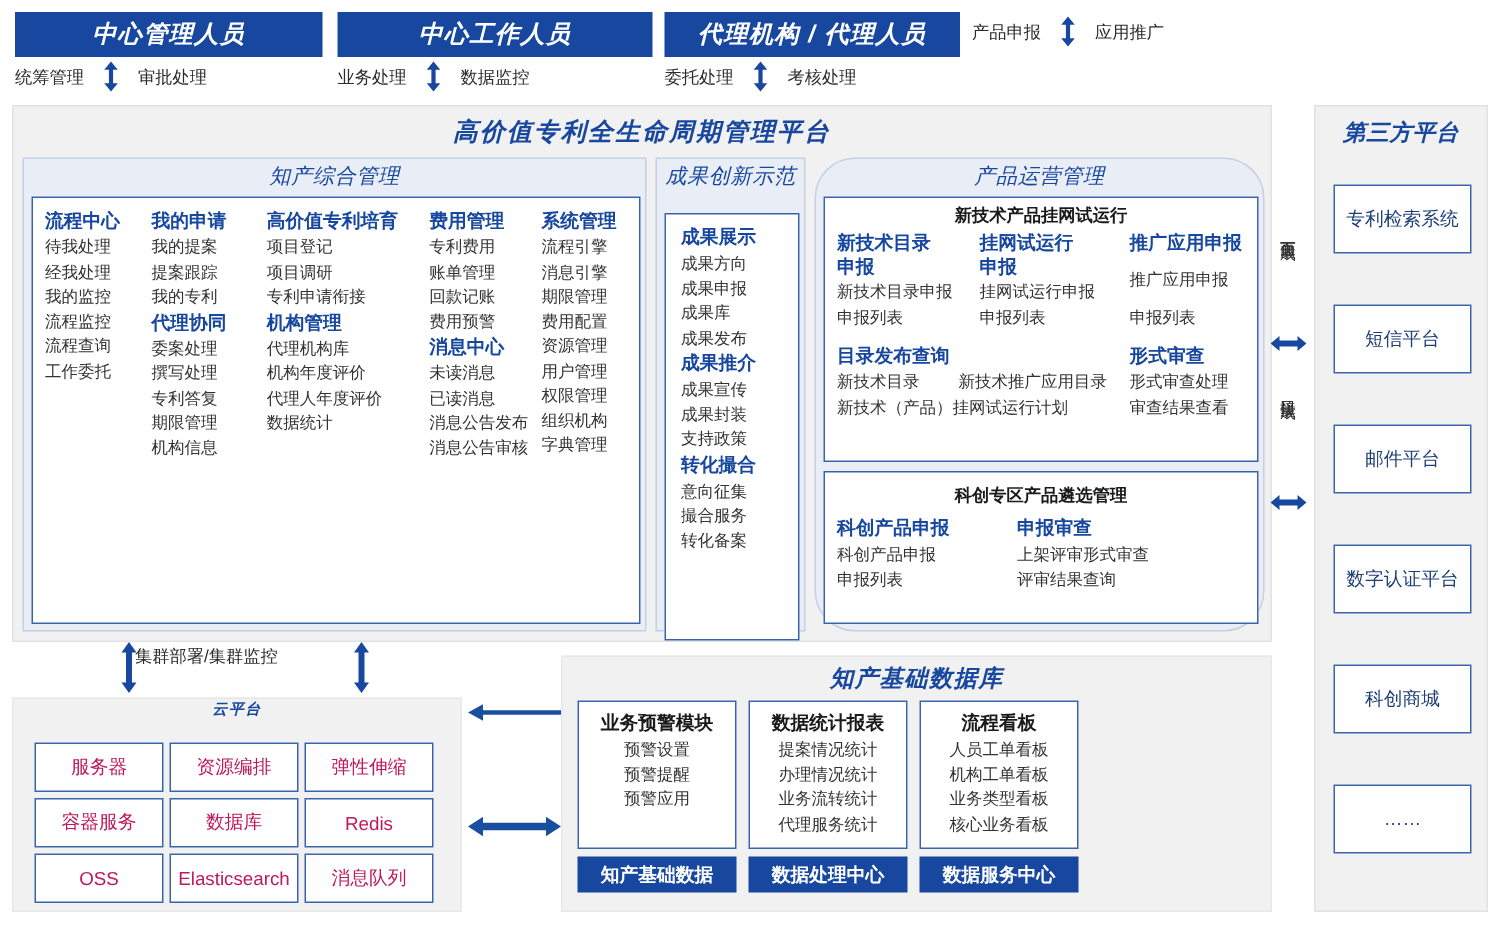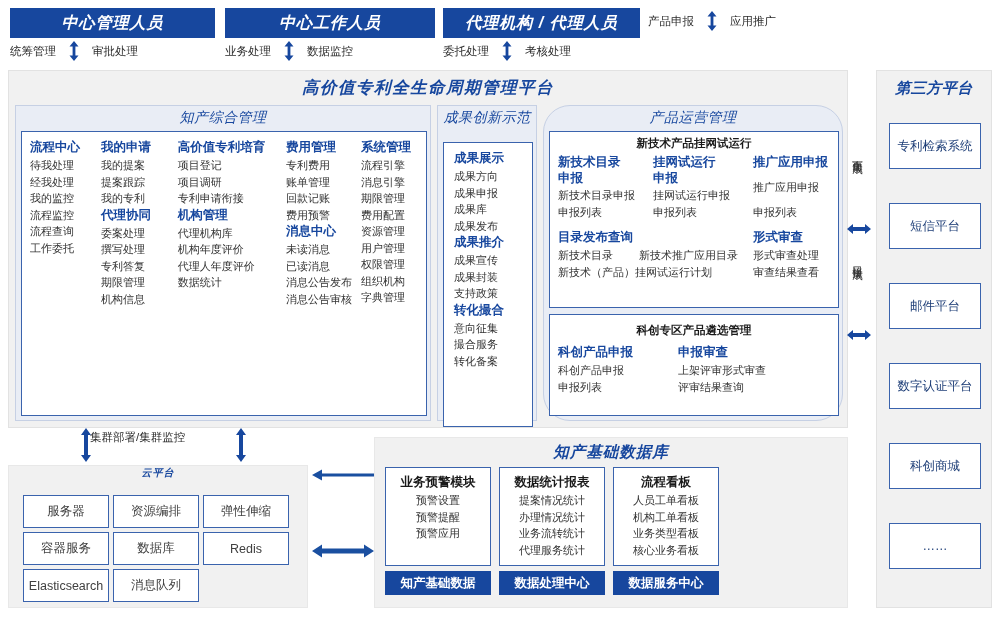--- a/index.html
+++ b/index.html
@@ -166,21 +166,21 @@
     display: grid;
     grid-template-columns: repeat(3, 86px);
     grid-template-rows: repeat(3, 33px);
     gap: 4px;
   }
   .cloud-cell {
     background: #ffffff;
     border: 1.5px solid #3a63ad;
     display: flex; align-items: center; justify-content: center;
     font-size: 12.5px;
-    color: #404040;
+    color: #be185d;
     white-space: nowrap;
   }
   #cluster-label {
     left: 90px; top: 430px;
     font-size: 11.5px;
     color: #2b2b2b;
     white-space: nowrap;
   }
 
   
@@ -482,20 +482,21 @@
 
 <div class="abs" id="cloud-panel">
   <div id="cloud-title">云平台</div>
   <div id="cloud-grid">
     <div class="cloud-cell">服务器</div>
     <div class="cloud-cell">资源编排</div>
     <div class="cloud-cell">弹性伸缩</div>
     <div class="cloud-cell">容器服务</div>
     <div class="cloud-cell">数据库</div>
     <div class="cloud-cell">Redis</div>
+    <div class="cloud-cell">OSS</div>
     <div class="cloud-cell">Elasticsearch</div>
     <div class="cloud-cell">消息队列</div>
   </div>
 </div>
 
 <div class="abs" style="left:312px;top:468px;">
   <svg width="62" height="14" viewBox="0 0 62 14" class="arrow">
     <path d="M0 7 L10 1.5 L10 5.5 L62 5.5 L62 8.5 L10 8.5 L10 12.5 Z" fill="#1a4fa0"></path>
   </svg>
 </div>

